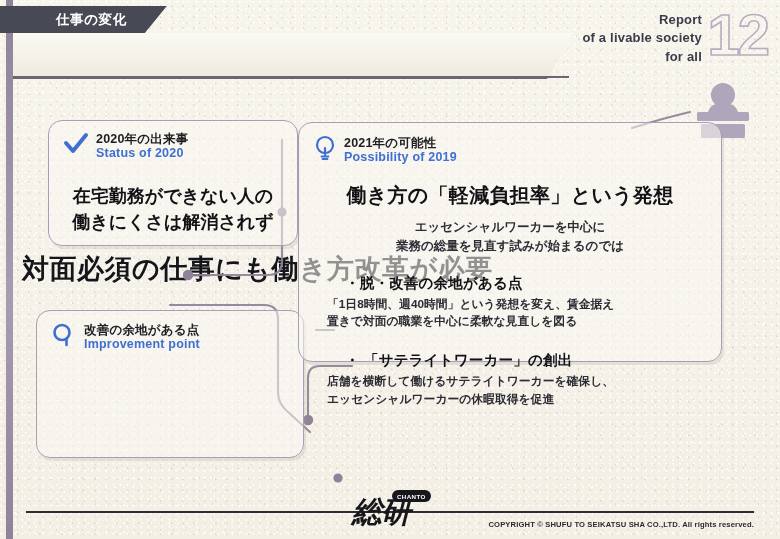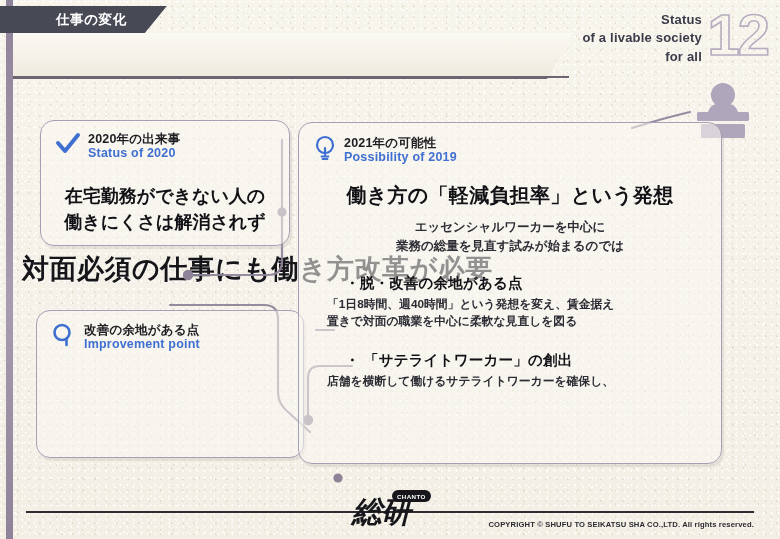--- a/index.html
+++ b/index.html
@@ -93,23 +93,23 @@
   .wires { position:absolute; inset:0; z-index:1; }
 
   
   .card {
     position:absolute; z-index:3;
     background:rgba(250,248,242,.55);
     border:1.6px solid #a99fb5;
     border-radius:14px;
     box-shadow:2px 3px 0 rgba(170,160,150,.22);
   }
-  #card-2020 { left:40px; top:120px; width:250px; height:126px; }
+  #card-2020 { left:48px; top:120px; width:250px; height:126px; }
   #card-improve { left:36px; top:310px; width:268px; height:148px; }
-  #card-2021 { left:298px; top:122px; width:424px; height:342px; }
+  #card-2021 { left:298px; top:122px; width:424px; height:240px; }
 
   
   .card-head {
     display:flex; align-items:center; gap:7px;
     padding:11px 0 0 14px;
   }
   .card-head .txt { line-height:1.12; }
   .head-ja { font-size:12.5px; font-weight:700; color:#1d1d22; letter-spacing:.2px; }
   .head-en { font-size:12.5px; font-weight:800; color:#3f6fd0; letter-spacing:.2px; }
 
@@ -188,21 +188,21 @@
 
   <div class="tab">
     <span class="tab-label">仕事の変化</span>
   </div>
 
   <div class="titlebar"></div>
   <div class="title-rule"></div>
   <div class="title-text">対面必須の仕事にも働き方改革が必要</div>
 
   <div class="brand">
-    <div>Status</div>
+    <div>Report</div>
     <div>of a livable society</div>
     <div>for all</div>
   </div>
   <div class="big-number">12</div>
 
   <span class="seal">
     <svg width="66" height="66" viewBox="0 0 66 66">
       <g fill="#b0a6bb">
         <circle cx="33" cy="17" r="12"></circle>
         <path d="M18 34 Q20 25 33 25 Q46 25 48 34 Z"></path>
@@ -272,20 +272,21 @@
       <div class="r-desc">
         <div>「1日8時間、週40時間」という発想を変え、賃金据え</div>
         <div>置きで対面の職業を中心に柔軟な見直しを図る</div>
       </div>
     </div>
 
     <div class="r-block">
       <div class="r-head">・ 「サテライトワーカー」の創出</div>
       <div class="r-desc">
         <div>店舗を横断して働けるサテライトワーカーを確保し、</div>
+        <div>エッセンシャルワーカーの休暇取得を促進</div>
       </div>
     </div>
   </div>
 
   <div class="footer-rule"></div>
 
   <div class="logo">
     <span class="logo-main">総研</span>
     <span class="logo-badge">CHANTO</span>
   </div>

